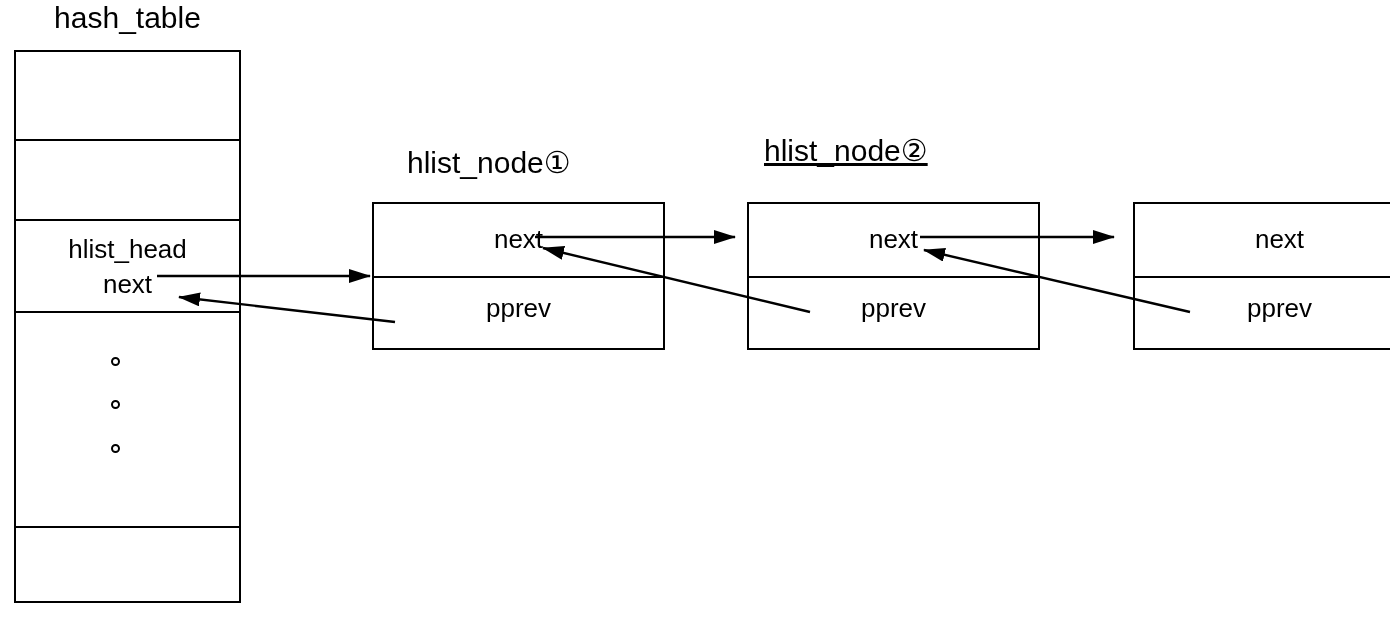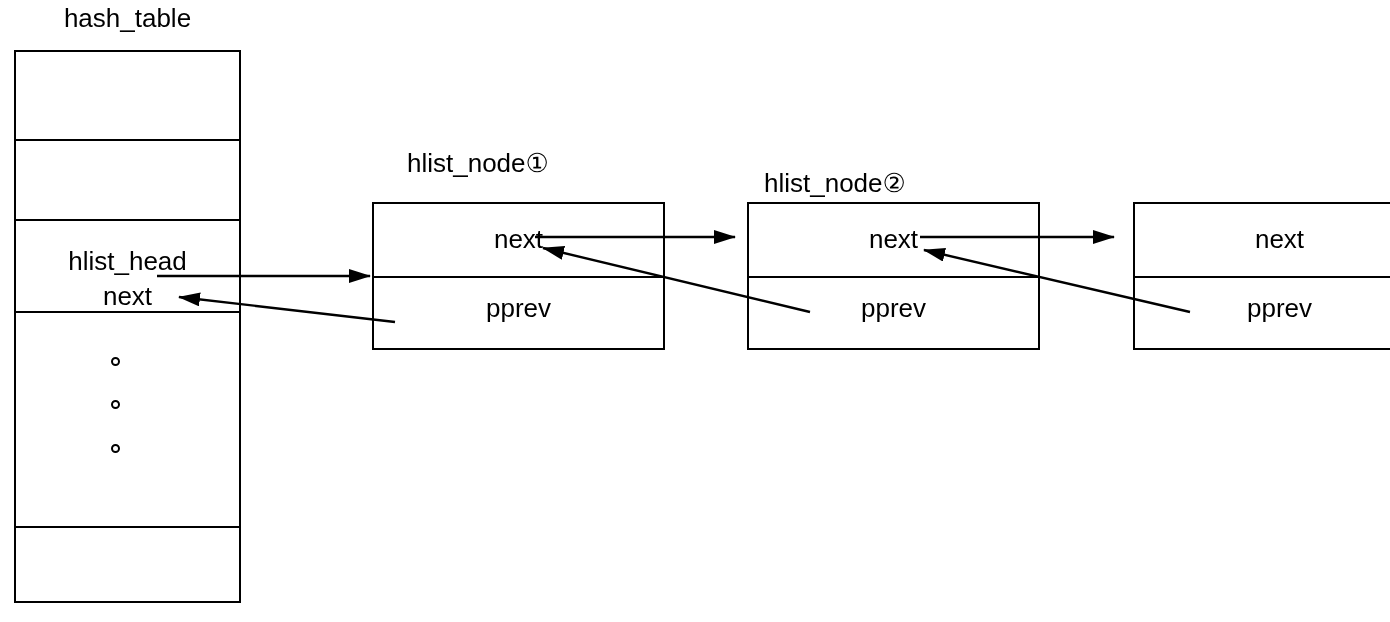--- a/index.html
+++ b/index.html
@@ -11,21 +11,21 @@
     position: relative;
     width: 1390px;
     height: 622px;
     background: #ffffff;
     font-family: "Liberation Sans", sans-serif;
     color: #000000;
     overflow: hidden;
   }
   .label {
     position: absolute;
-    font-size: 26px;
+    font-size: 30px;
     line-height: 30px;
     white-space: nowrap;
     color: #000;
   }
   .centered {
     text-align: center;
   }
   
   .hash-table {
     position: absolute;
@@ -40,21 +40,21 @@
   .hline {
     position: absolute;
     left: 0;
     right: 0;
     height: 2.5px;
     background: #000;
   }
   .bucket-label {
     position: absolute;
     left: 14px;
-    top: 244px;
+    top: 232px;
     width: 227px;
     font-size: 26px;
     line-height: 35px;
     text-align: center;
   }
   .dot {
     position: absolute;
     width: 5px;
     height: 5px;
     border: 2.5px solid #000;
@@ -88,21 +88,21 @@
   .node .cell-pprev {
     flex: 1 1 auto;
     align-items: center;
     padding-bottom: 8px;
     box-sizing: border-box;
   }
   .node-1 { left: 372px; }
   .node-2 { left: 747px; }
   .node-3 { left: 1133px; }
   .node-title-1 { left: 394px; top: 148px; margin-left: 13px; }
-  .node-title-2 { left: 764px; top: 168px; }
+  .node-title-2 { left: 764px; top: 136px; text-decoration: underline; }
   .node-title-3 { left: 1154px; top: 160px; }
   .hash-title { left: 14px; top: 3px; width: 227px; }
   
   .arrows {
     position: absolute;
     left: 0;
     top: 0;
     width: 1390px;
     height: 622px;
     pointer-events: none;

